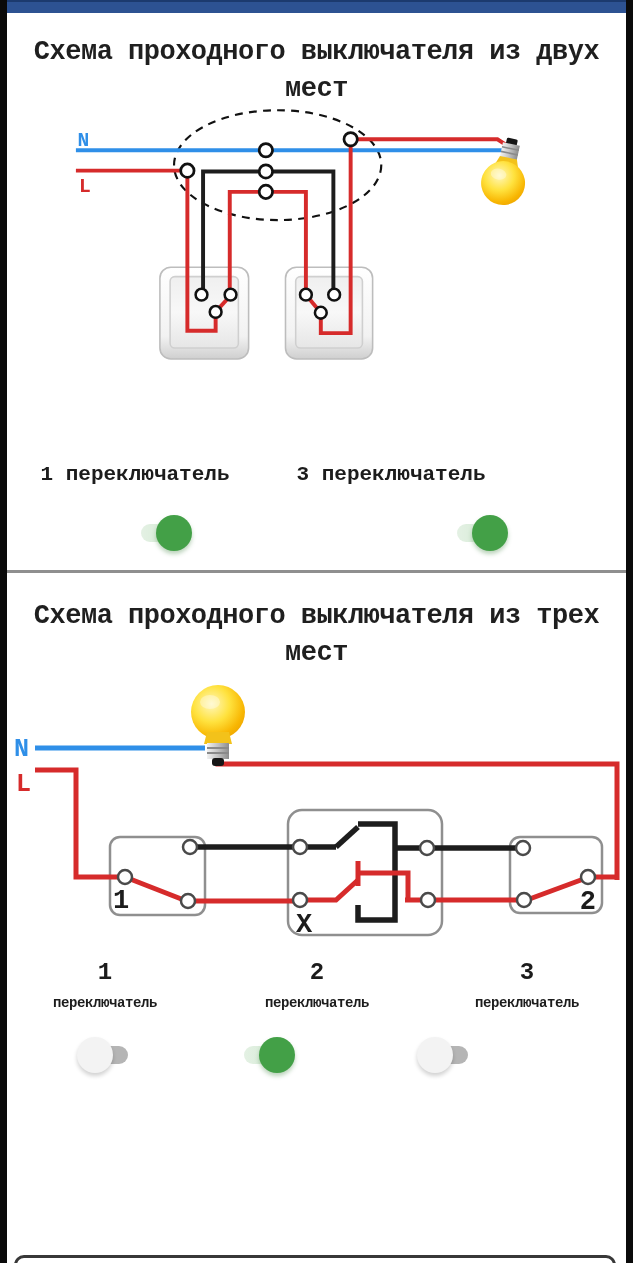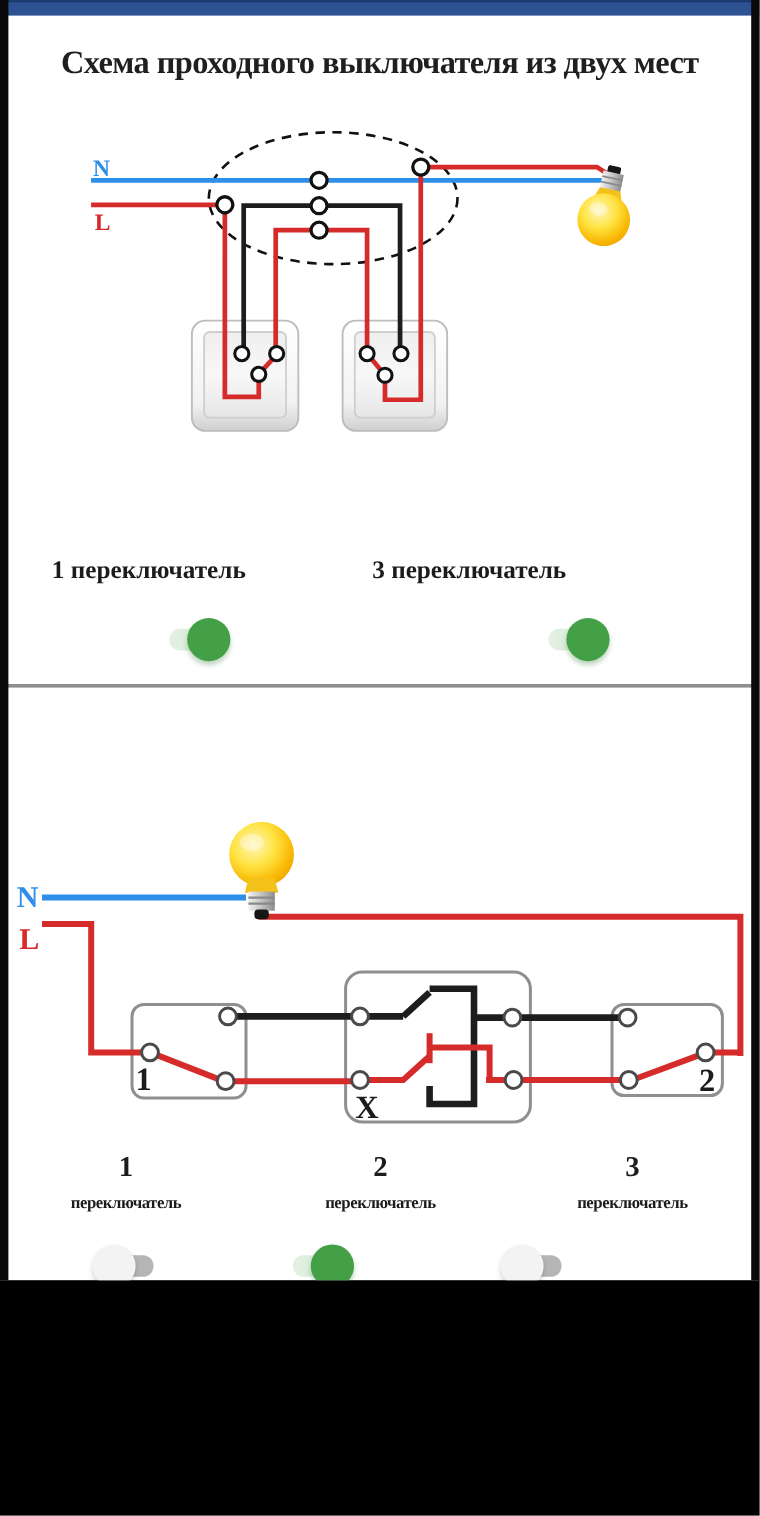--- a/index.html
+++ b/index.html
@@ -1,19 +1,19 @@
 <!DOCTYPE html>
 <html><head>
 <meta charset="utf-8">
 <style>
   html,body{margin:0;padding:0;background:#000;}
   .screen{
-    position:relative;width:633px;height:1067px;margin:0 auto;
+    position:relative;width:633px;height:1263px;margin:0 auto;
     background:#ffffff;overflow:hidden;
-    font-family:Liberation Serif, serif;
+    font-family:Liberation Mono, monospace;
   }
   .status-bar{position:absolute;left:0;top:0;width:633px;height:13px;background:#2d5292;border-top:2px solid #1c3a6e;box-sizing:border-box;}
   .edge{position:absolute;top:0;width:7px;height:1263px;background:#0a0a0a;z-index:50;}
   .edge.left{left:0;}
   .edge.right{right:0;}
   .section-title{
     position:absolute;left:26px;width:581px;text-align:center;
     font-size:27px;line-height:37px;font-weight:bold;color:#1f1f1f;letter-spacing:-0.5px;
   }
   .svg-diagram{position:absolute;left:0;}
@@ -116,32 +116,33 @@
       <circle cx="188" cy="370" r="7.5"></circle>
       <circle cx="303" cy="348" r="7.5"></circle>
       <circle cx="339" cy="348" r="7.5"></circle>
       <circle cx="322" cy="371" r="7.5"></circle>
     </g>
 
     <text x="12" y="159" font-size="25" font-weight="bold" fill="#2f8fe8">N</text>
     <text x="14" y="217" font-size="25" font-weight="bold" fill="#d62b2b">L</text>
   </svg>
 
-  <span class="switch-caption" style="left:24px;top:463px;width:200px;">1 переключатель</span>
+  <span class="switch-caption" style="left:35px;top:463px;width:200px;">1 переключатель</span>
   <span class="switch-caption" style="left:291px;top:463px;width:200px;">3 переключатель</span>
 
   <div class="toggle on" style="left:141px;top:524px;">
     <div class="knob"></div>
   </div>
   <div class="toggle on" style="left:457px;top:524px;">
     <div class="knob"></div>
   </div>
 
   <div class="divider" style="top:570px;"></div>
 
+  <h1 class="section-title" style="top:580px;">Схема проходного выключателя из трех мест</h1>
 
   <svg class="svg-diagram" style="top:655px;" width="633" height="300" viewBox="0 655 633 300">
 
     <g fill="#ffffff" stroke="#8f8f8f" stroke-width="2.5">
       <rect x="110" y="837" width="95" height="78" rx="10"></rect>
       <rect x="288" y="810" width="154" height="125" rx="14"></rect>
       <rect x="510" y="837" width="92" height="76" rx="10"></rect>
     </g>
 
     <path d="M35,748 H205" stroke="#2f8fe8" stroke-width="5" fill="none"></path>

